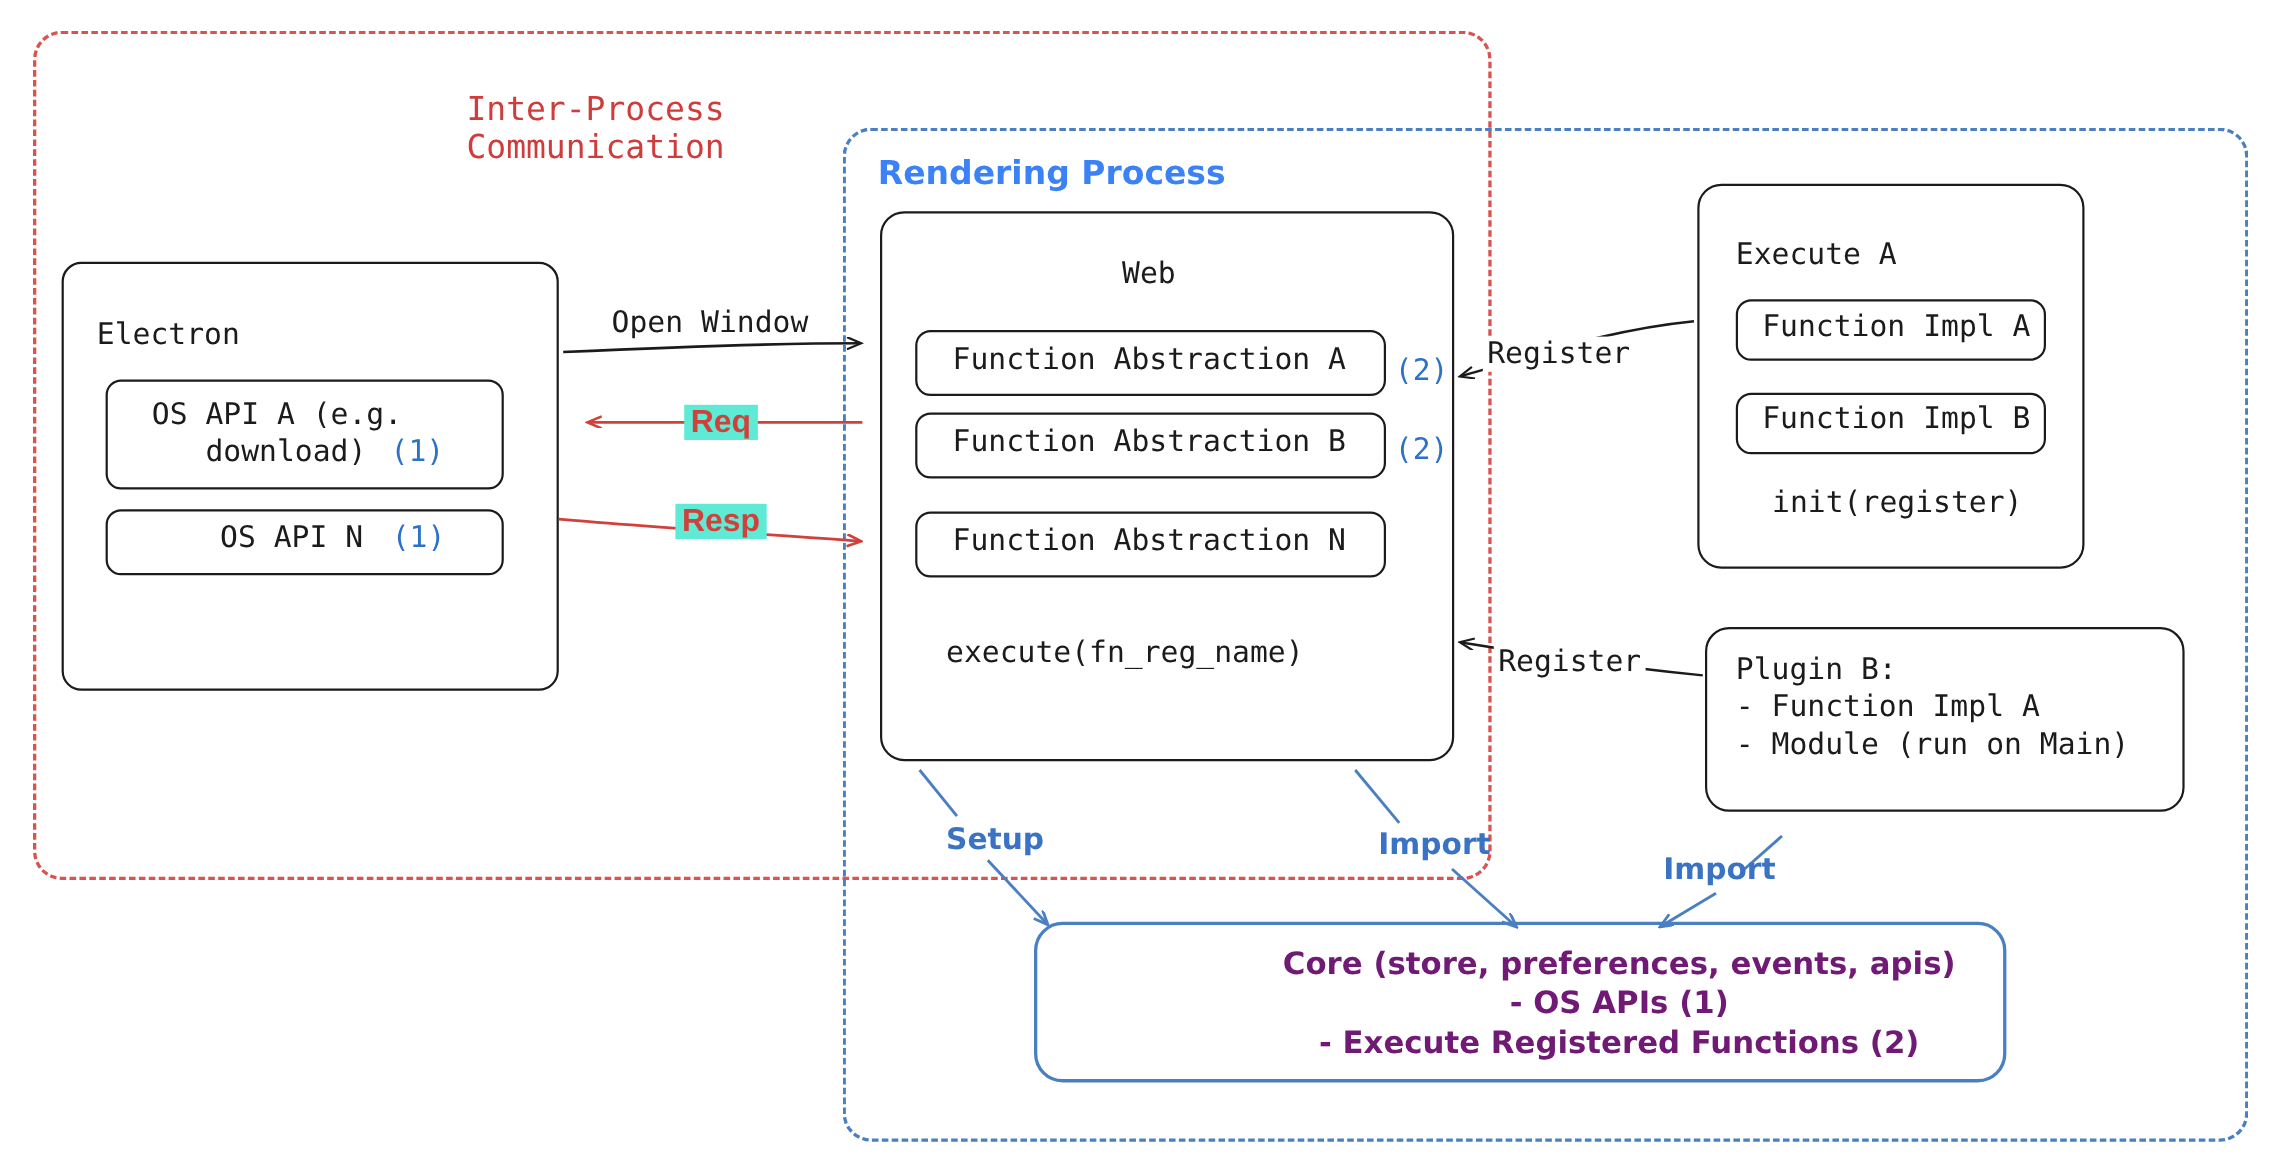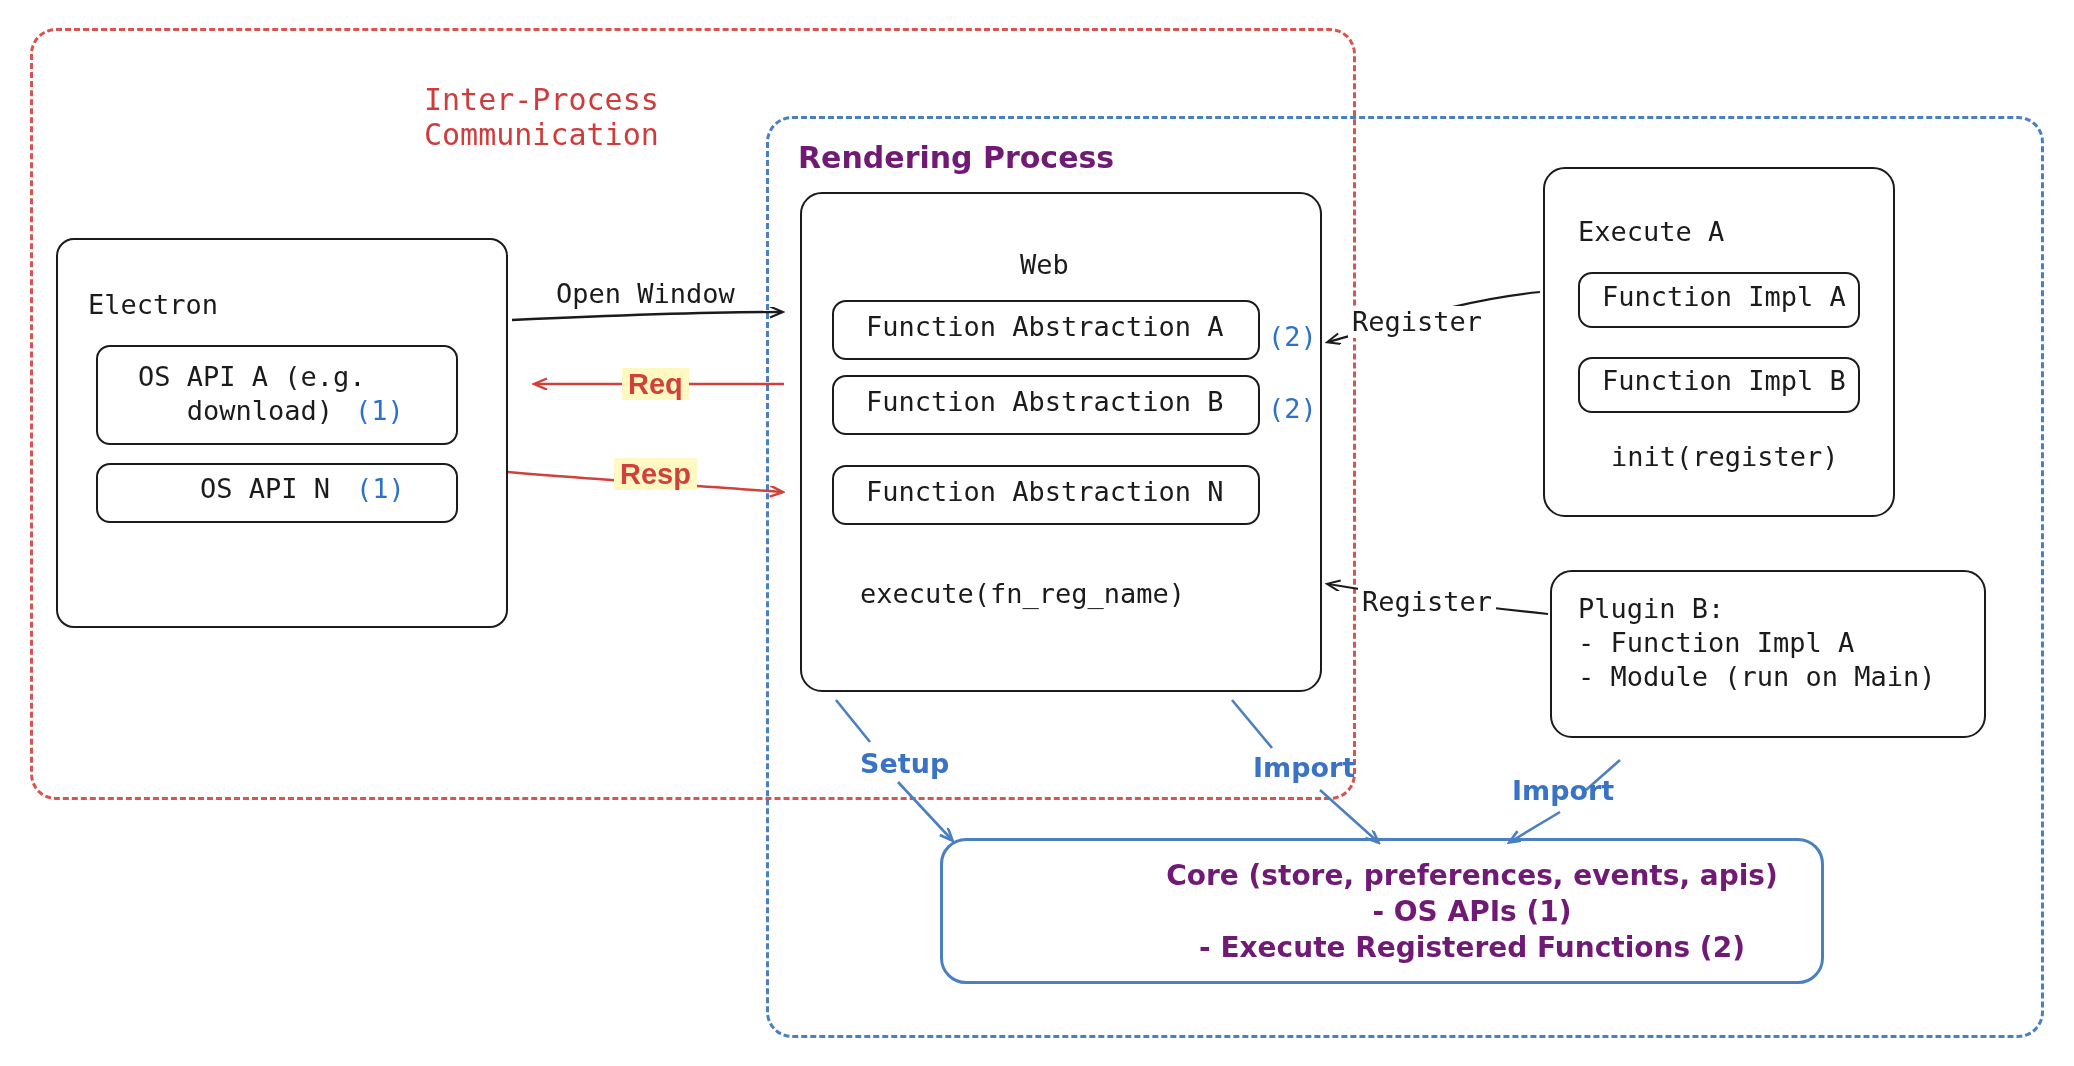--- a/index.html
+++ b/index.html
@@ -36,21 +36,21 @@
   .ipc-title {
     left: 424px; top: 82px; width: 300px;
     color: #cf3c3c;
     font-size: 30px;
     line-height: 35px;
     letter-spacing: 0px;
     z-index: 6;
   }
   .render-title {
     left: 798px; top: 140px; width: 420px;
-    color: #701a75;
+    color: #3b82f6;
     font-size: 30px;
     font-weight: bold;
     font-family: "DejaVu Sans", sans-serif;
     z-index: 6;
   }
 
   
   .box {
     border: 2.5px solid #1b1b1b;
     border-radius: 18px;
@@ -72,21 +72,21 @@
   .electron-box { left: 56px; top: 238px; width: 452px; height: 390px; }
   .electron-title { left: 88px; top: 288px; }
   .osapi-a-box { left: 96px; top: 345px; width: 362px; height: 100px; border-radius: 20px; }
   .osapi-a-label { left: 138px; top: 360px; text-align: left; }
   .osapi-n-box { left: 96px; top: 463px; width: 362px; height: 60px; border-radius: 16px; }
   .osapi-n-label { left: 200px; top: 472px; }
   .blue-num { color: #2d72c8; }
 
   
   .web-box { left: 800px; top: 192px; width: 522px; height: 500px; border-radius: 22px; }
-  .web-title { left: 1020px; top: 248px; }
+  .web-title { left: 1020px; top: 232px; }
   .fa-box { left: 832px; top: 300px; width: 428px; height: 60px; border-radius: 16px; }
   .fa-box-b { left: 832px; top: 375px; width: 428px; height: 60px; border-radius: 16px; }
   .fa-box-n { left: 832px; top: 465px; width: 428px; height: 60px; border-radius: 16px; }
   .fa-label { left: 866px; top: 310px; }
   .fa-label-b { left: 866px; top: 385px; }
   .fa-label-n { left: 866px; top: 475px; }
   .fa-2-a { left: 1268px; top: 320px; }
   .fa-2-b { left: 1268px; top: 392px; }
   .execute-label { left: 860px; top: 577px; }
 
@@ -130,21 +130,21 @@
     line-height: 32px;
     white-space: pre;
     z-index: 6;
   }
   .edge-black { color: #1b1b1b; }
   .edge-red {
     color: #d0413c;
     font-family: "Liberation Sans", sans-serif;
     font-weight: bold;
     font-size: 29px;
-    background: #fef9c3;
+    background: #5eead4;
     padding: 0 6px;
   }
   .edge-blue {
     color: #3a72c4;
     font-weight: bold;
     font-family: "DejaVu Sans", sans-serif;
   }
 
   .lbl-openwindow { left: 556px; top: 278px; }
   .lbl-req   { left: 622px; top: 368px; }

